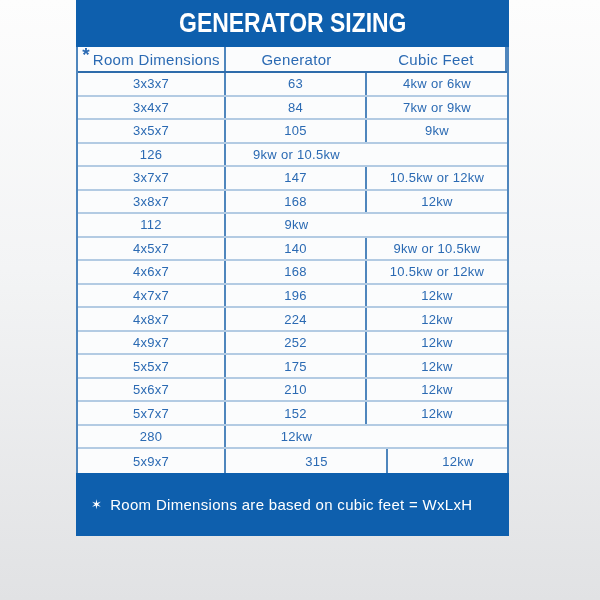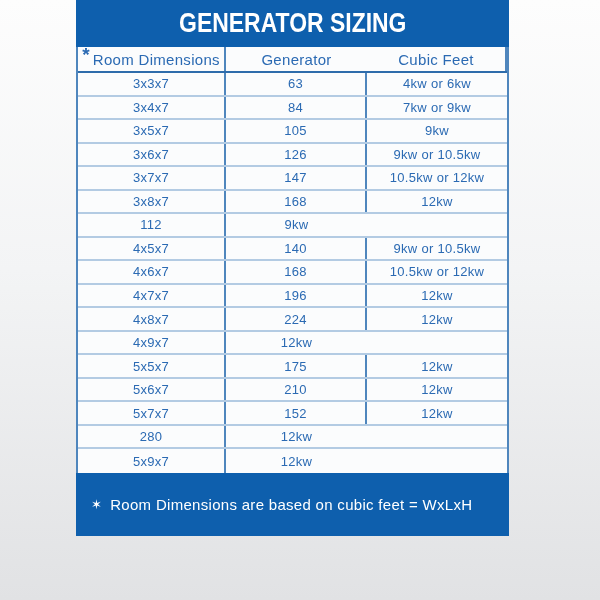--- a/index.html
+++ b/index.html
@@ -30,21 +30,21 @@
     border-right: 2px solid #4f86bd;
     display: grid;
     grid-template-rows: 26px repeat(17, 1fr);
     box-sizing: border-box;
   }
   .trow {
     display: grid;
     grid-template-columns: 148px 141px 1fr;
     border-bottom: 2px solid #b3cbe3;
   }
-  .trow:last-child { border-bottom: none; }
+  .trow:last-child { border-bottom: none; gap: 21px; }
   .trow.head { border-bottom: 2px solid #2e6cab; }
   .cell {
     display: flex; align-items: center; justify-content: center;
     color: #2b6ab3; font-size: 13px; letter-spacing: 0.3px;
     overflow: hidden; white-space: nowrap;
   }
   .cell.c1, .cell.c2 { border-right: 2px solid #4f86bd; }
   .head .cell { font-size: 15px; }
   .sup-star {
     font-size: 19px; line-height: 0; position: relative; top: -4px;
@@ -87,21 +87,20 @@
         <div class="cell c1">3x4x7</div>
         <div class="cell c2">84</div>
         <div class="cell c3">7kw or 9kw</div>
       </div>
       <div class="trow">
         <div class="cell c1">3x5x7</div>
         <div class="cell c2">105</div>
         <div class="cell c3">9kw</div>
       </div>
       <div class="trow">
-        <div class="cell c1">3x6x7</div>
         <div class="cell c2">126</div>
         <div class="cell c3">9kw or 10.5kw</div>
       </div>
       <div class="trow">
         <div class="cell c1">3x7x7</div>
         <div class="cell c2">147</div>
         <div class="cell c3">10.5kw or 12kw</div>
       </div>
       <div class="trow">
         <div class="cell c1">3x8x7</div>
@@ -127,20 +126,21 @@
         <div class="cell c2">196</div>
         <div class="cell c3">12kw</div>
       </div>
       <div class="trow">
         <div class="cell c1">4x8x7</div>
         <div class="cell c2">224</div>
         <div class="cell c3">12kw</div>
       </div>
       <div class="trow">
         <div class="cell c1">4x9x7</div>
+        <div class="cell c2">252</div>
         <div class="cell c3">12kw</div>
       </div>
       <div class="trow">
         <div class="cell c1">5x5x7</div>
         <div class="cell c2">175</div>
         <div class="cell c3">12kw</div>
       </div>
       <div class="trow">
         <div class="cell c1">5x6x7</div>
         <div class="cell c2">210</div>
@@ -150,20 +150,21 @@
         <div class="cell c1">5x7x7</div>
         <div class="cell c2">152</div>
         <div class="cell c3">12kw</div>
       </div>
       <div class="trow">
         <div class="cell c2">280</div>
         <div class="cell c3">12kw</div>
       </div>
       <div class="trow">
         <div class="cell c1">5x9x7</div>
+        <div class="cell c2">315</div>
         <div class="cell c3">12kw</div>
       </div>
     </div>
 
   <div class="footer">
     <span class="star">✶</span>
     <span>Room Dimensions are based on cubic feet = WxLxH</span>
   </div>
 
 </div>

